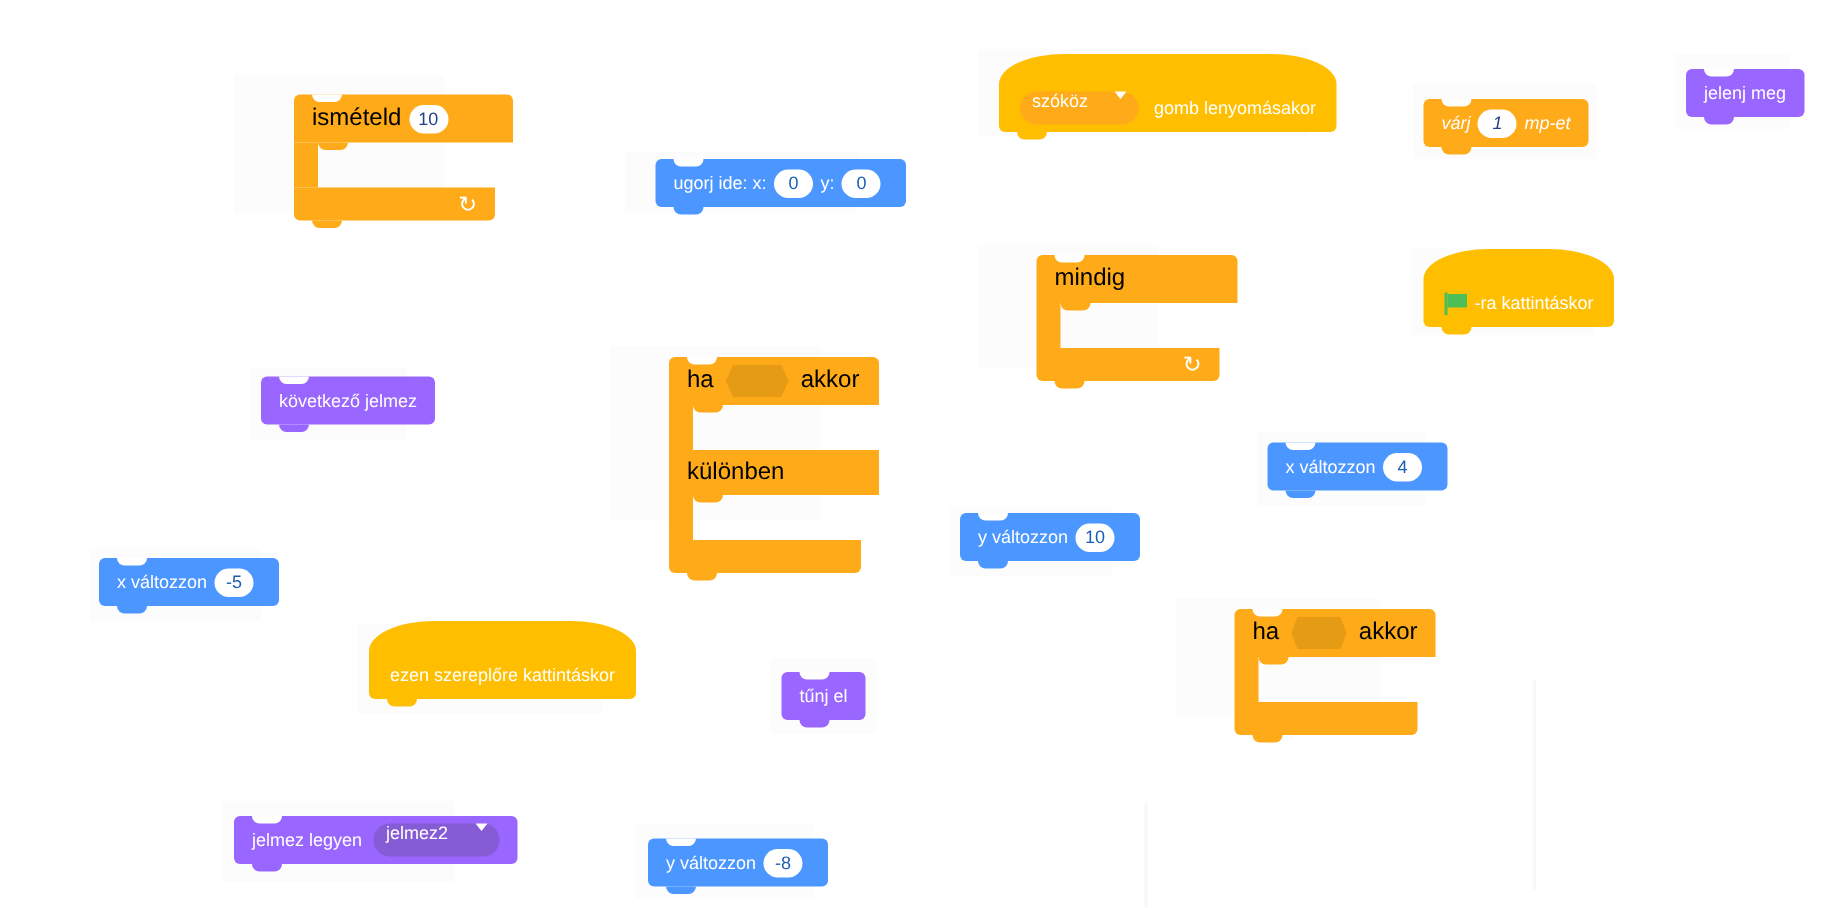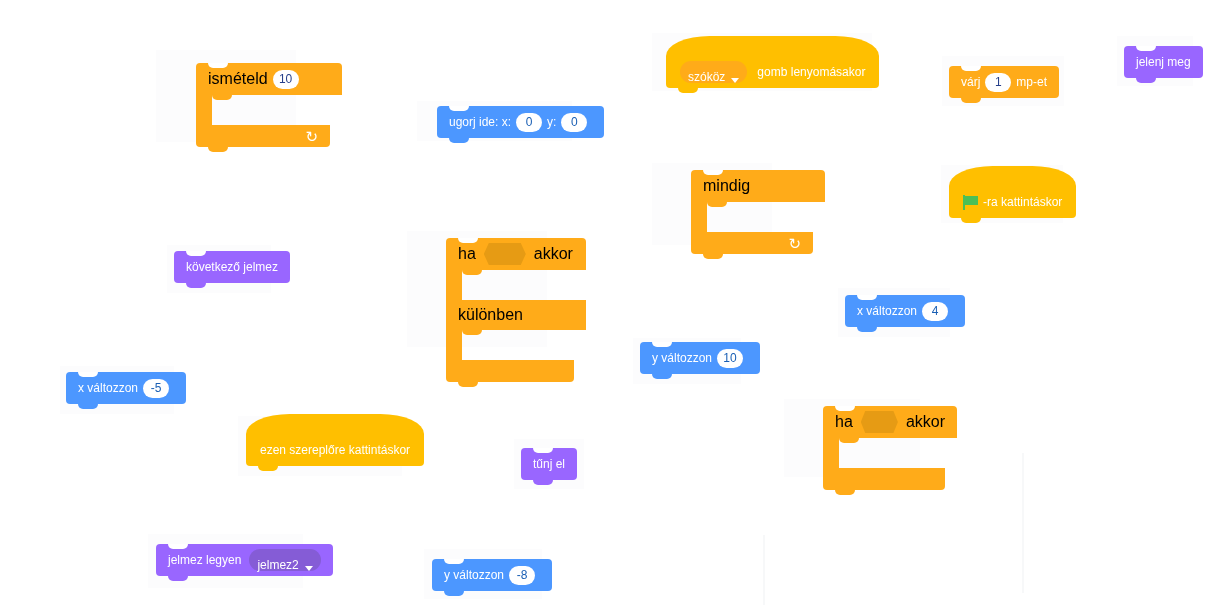--- a/index.html
+++ b/index.html
@@ -94,22 +94,22 @@
     padding: 0 6px;
     font-size: 12px;
     box-sizing: border-box;
   }
   .oval.motion-val { color: #1a5fb4; }
   .oval.control-val { color: #27408b; }
 
   
   .dropdown {
     display: inline-flex;
-    align-items: flex-end;
-    gap: 6px;
+    align-items: flex-start;
+    gap: 18px;
     border-radius: 999px;
     height: 22px;
     padding: 0 8px;
     font-size: 12px;
     color: #ffffff;
     box-sizing: border-box;
   }
   .dd-events { background: #ffab19; }
   .dd-looks  { background: #855cd6; }
   .caret {
@@ -283,21 +283,21 @@
       <div class="hat-cap"></div>
       <span class="dropdown dd-events">
         <span>szóköz</span>
         <span class="caret"></span>
       </span>
       <span class="label" style="margin-left:10px;">gomb lenyomásakor</span>
     </div>
   </div>
 
   <div class="shadow-card" style="left:942px; top:56px; width:122px; height:50px;"></div>
-  <div class="block" style="left:949px; top:66px;">
+  <div class="block" style="left:949px; top:66px;font-style:italic;">
     <div class="stack c-control">
       <div class="notch-top"></div>
       <span class="label">várj</span>
       <span class="oval control-val">1</span>
       <span class="label">mp-et</span>
     </div>
   </div>
 
   <div class="shadow-card" style="left:1117px; top:36px; width:76px; height:50px;"></div>
   <div class="block" style="left:1124px; top:46px;text-align:center;">

